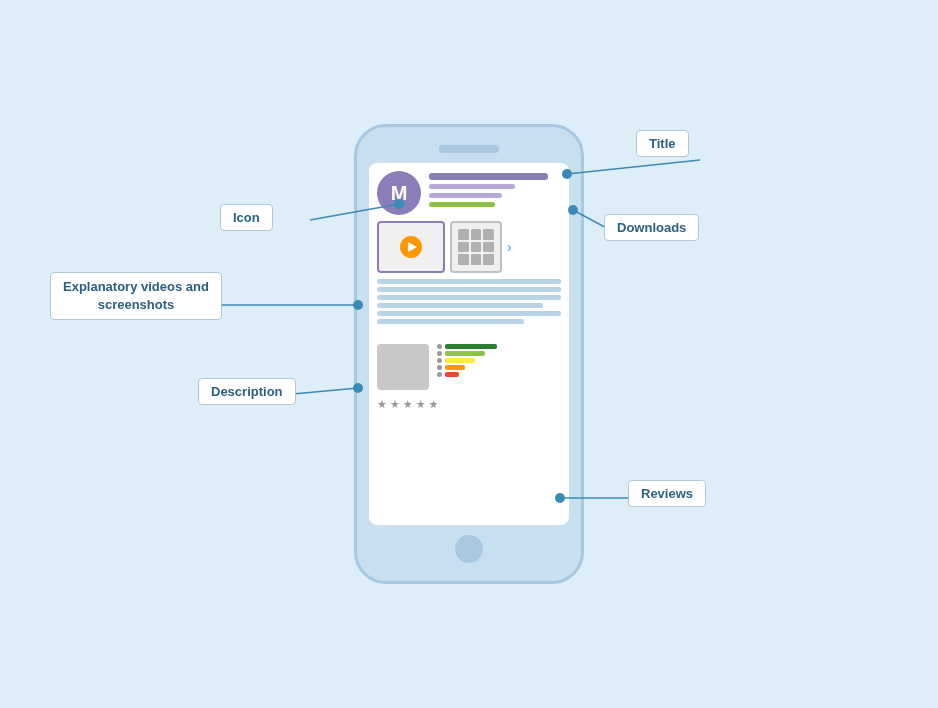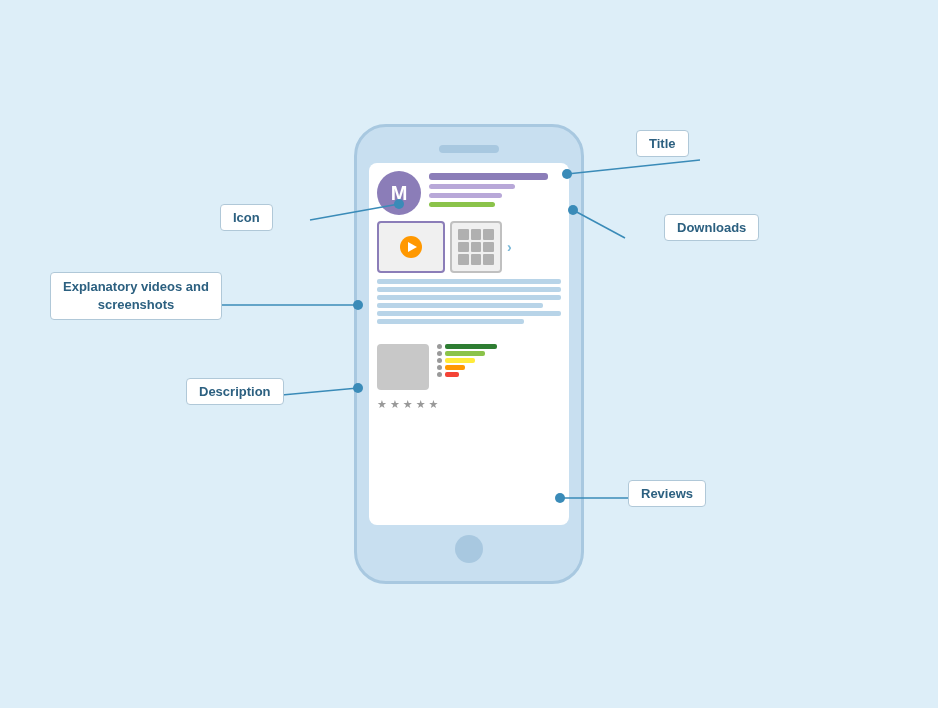--- a/index.html
+++ b/index.html
@@ -392,31 +392,31 @@
 <div class="connector-dot" style="left:573px;top:210px;"></div>
 <div class="connector-dot" style="left:399px;top:204px;"></div>
 <div class="connector-dot" style="left:358px;top:305px;"></div>
 <div class="connector-dot" style="left:358px;top:388px;"></div>
 <div class="connector-dot" style="left:560px;top:498px;"></div>
 
 <div class="label-box" style="left:636px;top:130px;">
   <span>Title</span>
 </div>
 
-<div class="label-box" style="left:664px;top:214px;">
+<div class="label-box" style="left:604px;top:214px;">
   <span>Downloads</span>
 </div>
 
 <div class="label-box" style="left:220px;top:204px;">
   <span>Icon</span>
 </div>
 
 <div class="label-box" style="left:50px;top:272px;text-align:center;line-height:1.4;">
   <span>Explanatory videos and<br>screenshots</span>
 </div>
 
-<div class="label-box" style="left:186px;top:378px;">
+<div class="label-box" style="left:198px;top:378px;">
   <span>Description</span>
 </div>
 
 <div class="label-box" style="left:628px;top:480px;">
   <span>Reviews</span>
 </div>
 
 </body></html>

